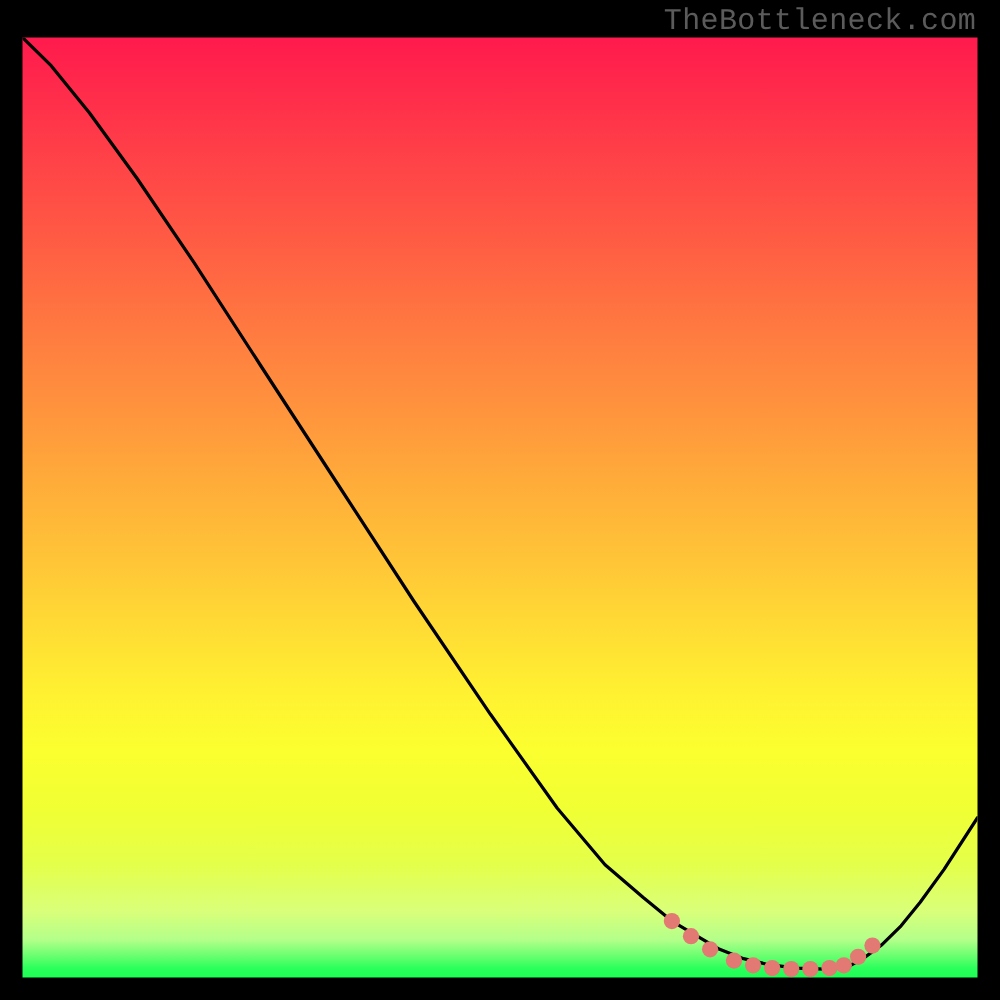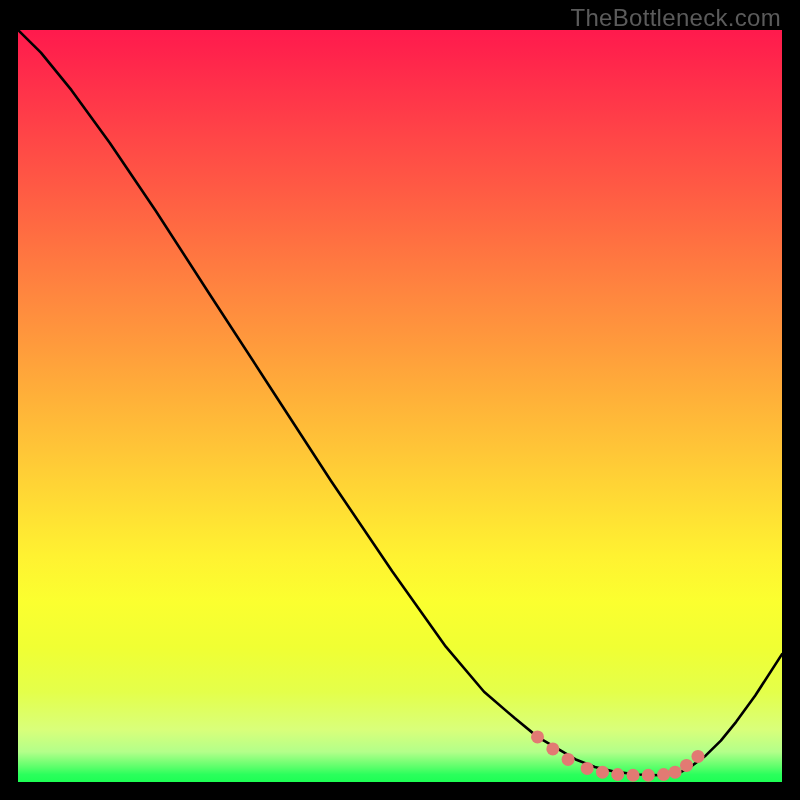--- a/index.html
+++ b/index.html
@@ -42,21 +42,21 @@
     left: 0;
     top: 0;
     width: 764px;
     height: 752px;
   }
   .brand {
     position: absolute;
     right: 19px;
     top: 4px;
     color: #5b5b5b;
-    font-family: Liberation Sans, sans-serif;
+    font-family: Liberation Mono, monospace;
     font-size: 24px;
     letter-spacing: 0.3px;
   }
 </style>
 </head>
 <body>
 <div class="stage">
   <div class="plot">
     <svg class="curve" viewBox="0 0 764 752" preserveAspectRatio="none">
 

